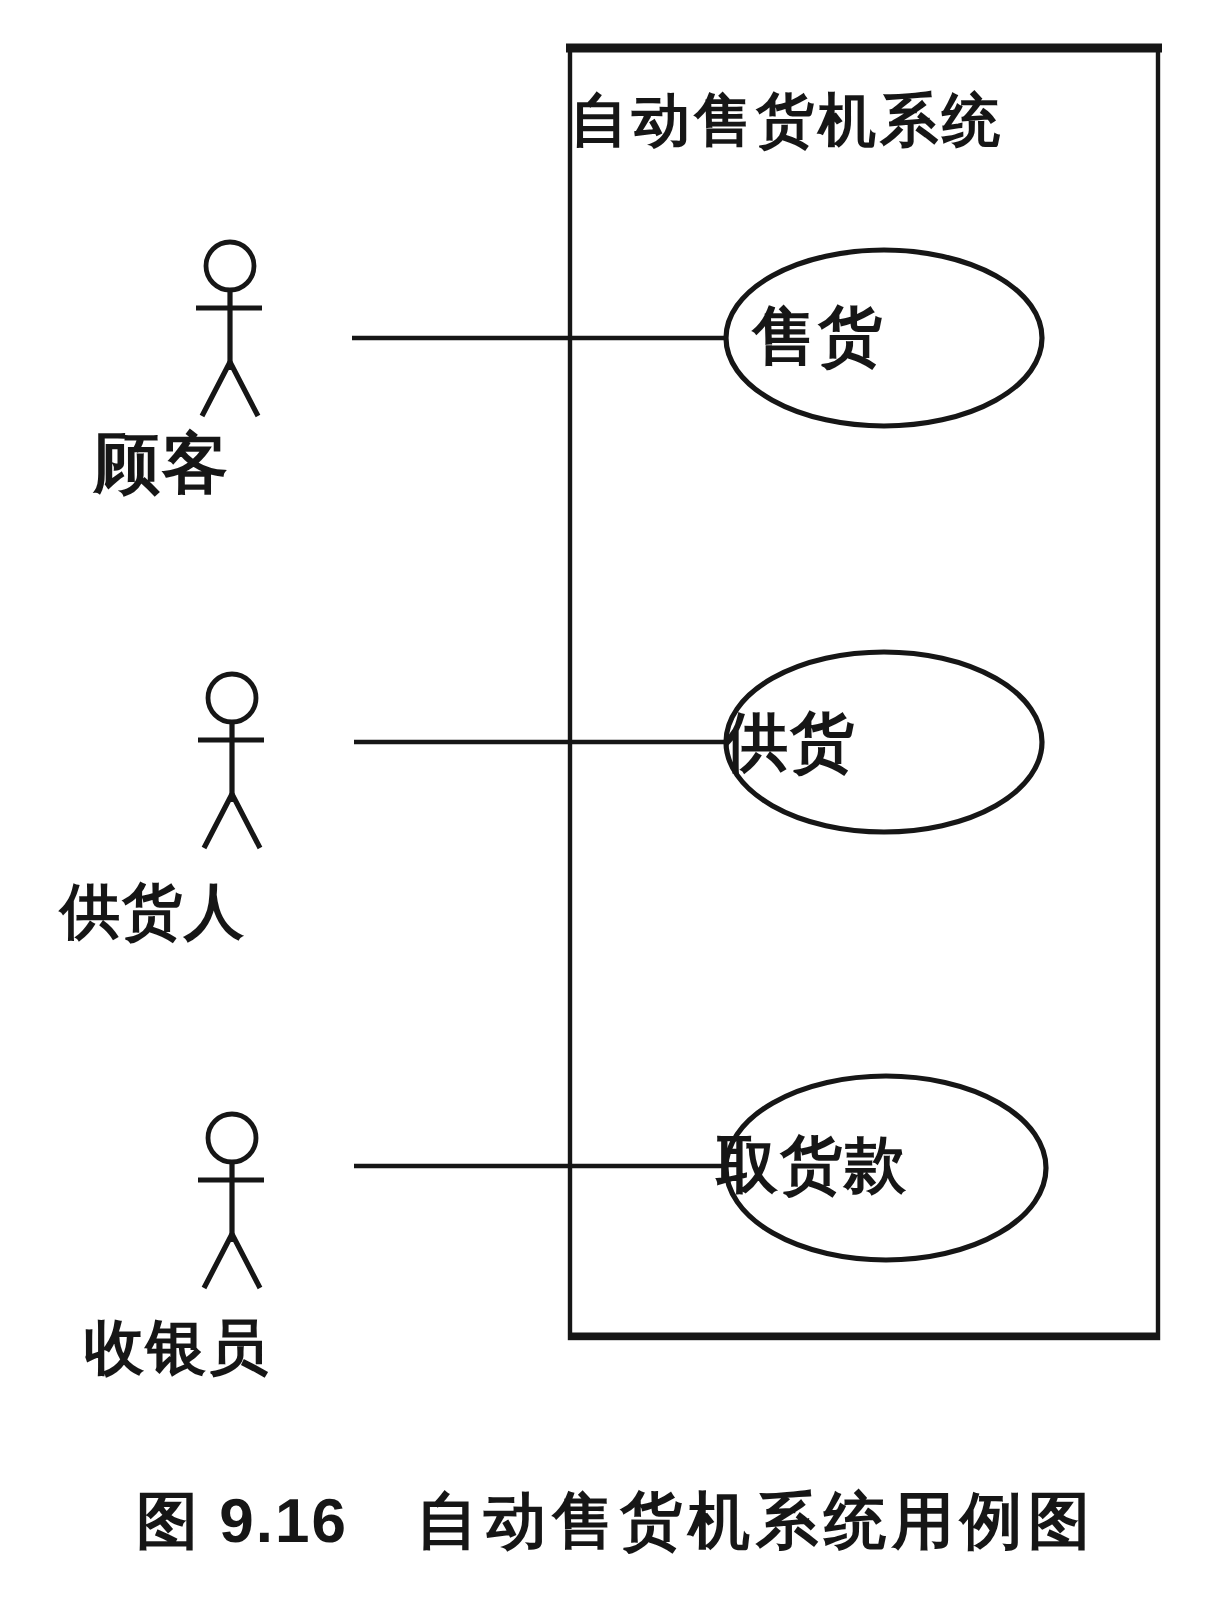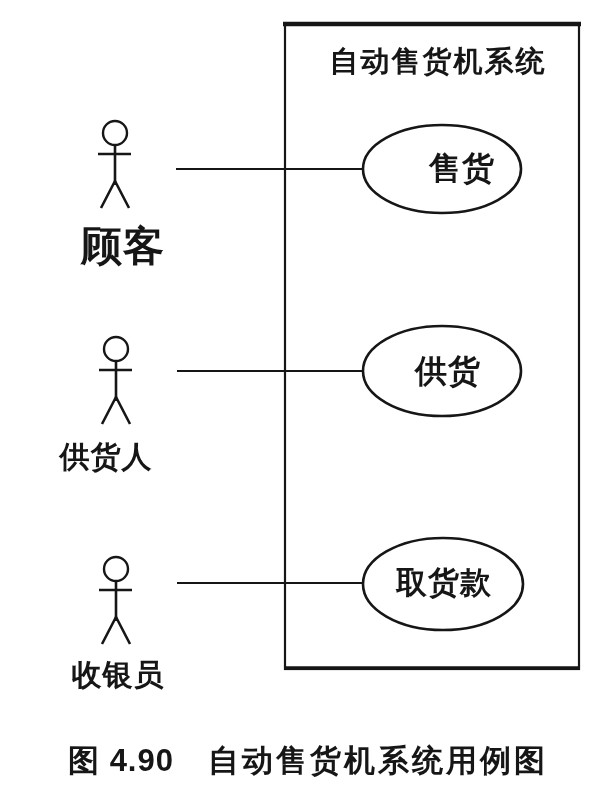--- a/index.html
+++ b/index.html
@@ -23,38 +23,36 @@
     position: absolute;
     left: 0; top: 0;
     width: 616px;
     height: 804px;
     color: var(--ink);
   }
   .label {
     position: absolute;
     color: var(--ink);
     font-weight: bold;
-    text-align: center;
     white-space: nowrap;
     letter-spacing: 1px;
-    padding-left: 12px;
   }
   .system-title {
     left: 285px; top: 44px;
     width: 294px;
     font-size: 29px;
     line-height: 34px;
     letter-spacing: 2px;
   }
   .usecase-label { width: 160px; font-size: 32px; line-height: 36px; }
   .uc-1 { left: 363px; top: 150px; margin-left: 13px; }
   .uc-2 { left: 362px; top: 353px; }
   .uc-3 { left: 358px; top: 565px; font-size: 31px; }
   .actor-label { width: 140px; font-size: 30px; line-height: 34px; }
-  .actor-label-1 { left: 47px;  top: 229px; font-size: 41px; font-family: Liberation Serif, serif; }
+  .actor-label-1 { left: 47px;  top: 216px; font-size: 33px; font-family: Liberation Serif, serif; }
   .actor-label-2 { left: 30px;  top: 440px; }
   .actor-label-3 { left: 42px;  top: 658px; }
   .figure-caption {
     position: absolute;
     left: 0; right: 0;
     top: 740px;
     display: flex;
     justify-content: center;
     align-items: baseline;
     gap: 34px;
@@ -112,17 +110,17 @@
 
   <div class="label usecase-label uc-1">售货</div>
   <div class="label usecase-label uc-2">供货</div>
   <div class="label usecase-label uc-3">取货款</div>
 
   <div class="label actor-label actor-label-1">顾客</div>
   <div class="label actor-label actor-label-3">收银员</div>
   <div class="label actor-label actor-label-2">供货人</div>
 
   <div class="figure-caption">
-    <span class="fig-number">图 4.90</span>
+    <span class="fig-number">图 9.16</span>
     <span class="fig-title">自动售货机系统用例图</span>
   </div>
 
 </div>
 
 </body></html>

